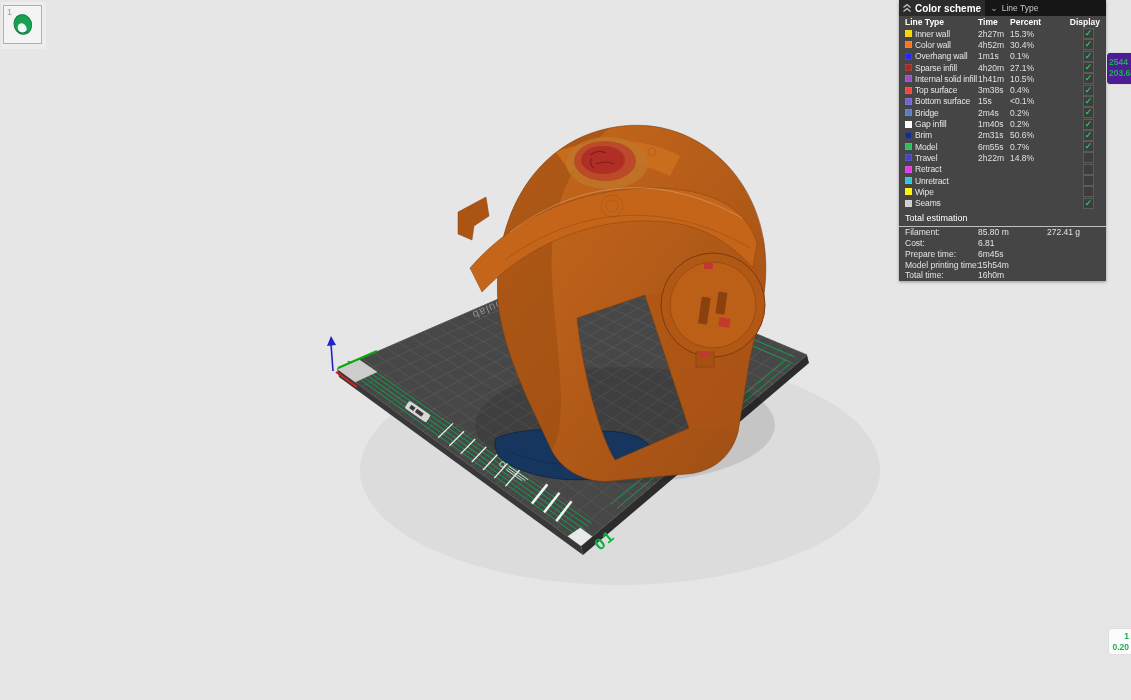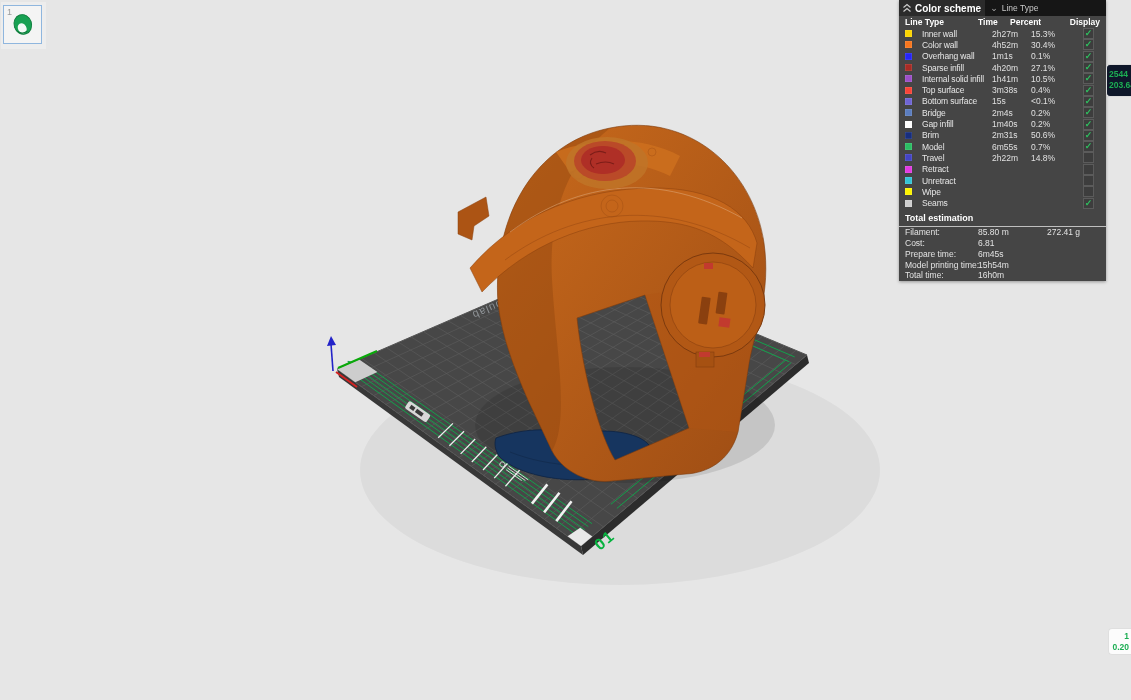--- a/index.html
+++ b/index.html
@@ -21,36 +21,36 @@
   .panel-header{display:flex;align-items:center;height:16px;background:#2B2B2B;}
   .collapse-btn{width:16px;height:16px;display:flex;align-items:center;justify-content:center;cursor:pointer;}
   .panel-title{font-weight:bold;color:#FFFFFF;font-size:10px;margin-right:4px;white-space:nowrap;}
   .dropdown{flex:1;height:16px;background:#161616;display:flex;align-items:center;gap:4px;padding-left:5px;color:#C8C8C8;cursor:pointer;}
   .dd-chev{font-size:9px;color:#AAAAAA;line-height:6px;}
   .cols{display:flex;align-items:center;height:12px;padding:0 6px;font-weight:bold;color:#FFFFFF;}
   .c1{width:73px;flex:none;}
   .c2{width:32px;flex:none;}
   .c3{width:40px;flex:none;}
   .c4{margin-left:auto;text-align:right;}
-  .lt-row{display:flex;align-items:center;height:11.3px;padding:0 6px;gap:7px;}
+  .lt-row{display:flex;align-items:center;height:11.3px;padding:0 6px;}
   .sq{width:7px;height:7px;flex:none;margin-right:3px;box-shadow:inset 0 0 0 0.5px rgba(255,255,255,.18);}
   .lt-label{width:63px;flex:none;white-space:nowrap;letter-spacing:-0.15px;color:#E6E6E6;}
   .lt-time{width:32px;flex:none;color:#E0E0E0;}
   .lt-pct{width:40px;flex:none;color:#E0E0E0;}
   .cb{width:9px;height:9px;flex:none;margin-left:auto;margin-right:6px;background:#3D3D3D;border:1px solid #5B5B5B;
       color:#2FC060;font-size:9px;line-height:8px;text-align:center;font-weight:bold;cursor:pointer;}
-  .te-title{font-weight:bold;color:#FFFFFF;font-size:9px;padding:4px 6px 3px 6px;}
+  .te-title{font-weight:normal;color:#FFFFFF;font-size:9px;padding:4px 6px 3px 6px;}
   .te-sep{height:1px;background:#BFBFBF;margin:0;}
   .te-row{display:flex;align-items:center;height:10.8px;padding:0 6px;color:#E3E3E3;}
   .te-label{width:73px;flex:none;white-space:nowrap;}
   .te-v1{width:69px;flex:none;}
   .te-v2{flex:1;}
 
   
-  .slider-top{position:absolute;left:1106px;top:64px;width:25px;height:33px;background:#0f172a;border:1px solid #DCDCDC;
+  .slider-top{position:absolute;left:1106px;top:52px;width:25px;height:33px;background:#4c1d95;border:1px solid #DCDCDC;
               border-right:none;border-radius:4px 0 0 4px;font-size:8.5px;font-weight:bold;line-height:11px;
               padding:4px 0 0 2px;box-sizing:border-box;}
   .slider-bottom{position:absolute;left:1108px;top:628px;width:23px;height:27px;background:#FCFCFC;border:1px solid #DFDFDF;
               border-right:none;border-radius:4px 0 0 4px;font-size:8.5px;font-weight:bold;line-height:11px;
               text-align:right;padding:2px 2px 0 0;box-sizing:border-box;}
 </style>
 </head>
 <body>
 
 <div class="app">

